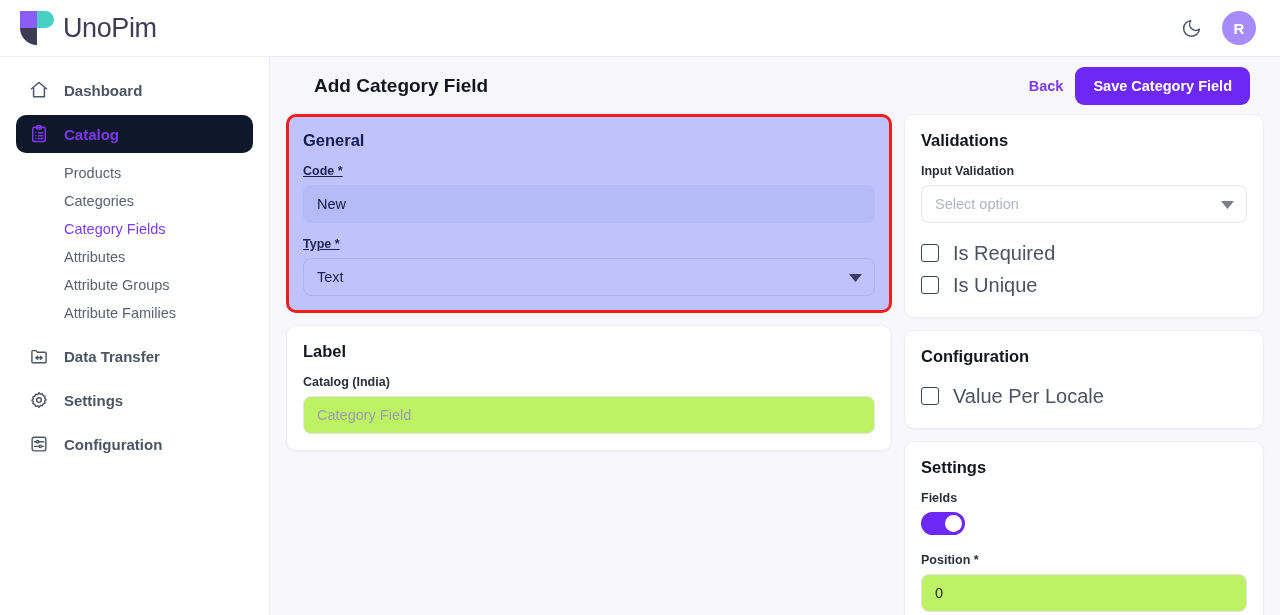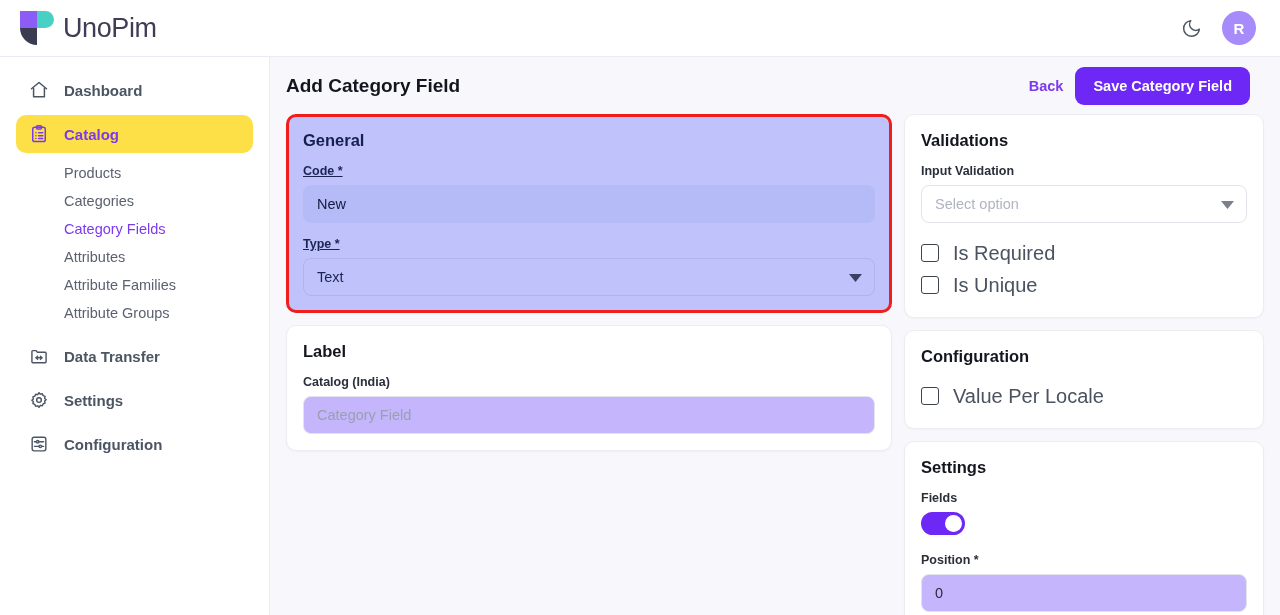--- a/index.html
+++ b/index.html
@@ -49,37 +49,37 @@
     padding: 14px 16px 0 16px;
     overflow: hidden;
   }
   .nav-item {
     display: flex; align-items: center; gap: 14px;
     height: 38px; padding: 0 12px;
     border-radius: 10px; cursor: pointer;
     color: #4b5563; font-size: 15px; font-weight: 600;
     margin-bottom: 6px;
   }
-  .nav-item.active { background: #fde047; color: #7c3aed; }
+  .nav-item.active { background: #0f172a; color: #7c3aed; }
   .nav-item .ico { width: 22px; height: 22px; flex: none; display: flex; align-items: center; justify-content: center; }
   .nav-sub {
     height: 28px; display: flex; align-items: center;
     padding-left: 48px; font-size: 14.5px; color: #5b6170;
     cursor: pointer; margin-bottom: 0;
   }
   .nav-sub.current { color: #7c3aed; }
   .nav-gap { height: 10px; }
 
   
   .main { flex: 1; background: #f8f8fc; overflow: hidden; position: relative; }
   .page-head {
     height: 57px; display: flex; align-items: center;
     padding: 0 30px 0 16px;
   }
-  .page-title { font-size: 19px; font-weight: 700; color: #14161f; }
+  .page-title { font-size: 19px; font-weight: 700; color: #14161f; margin-left: 28px; }
   .head-actions { margin-left: auto; display: flex; align-items: center; gap: 2px; }
   .btn-link {
     color: #7c3aed; font-size: 14.5px; font-weight: 600;
     background: none; border: none; cursor: pointer; padding: 8px 10px;
     font-family: inherit;
   }
   .btn-primary {
     background: #6d28f6; color: #fff; border: none; cursor: pointer;
     font-size: 14.5px; font-weight: 700; padding: 11px 18px;
     border-radius: 9px; font-family: inherit;
@@ -94,21 +94,21 @@
     border-radius: 10px; padding: 16px;
     margin-bottom: 12px;
     box-shadow: 0 1px 2px rgba(16,24,40,.04);
   }
   .card-title { font-size: 16.5px; font-weight: 700; color: #14161f; margin-bottom: 14px; }
   .fld { margin-bottom: 0; }
   .fld + .fld { margin-top: 14px; }
   .fld-label { font-size: 12.5px; font-weight: 600; color: #2b2f3a; margin-bottom: 7px; display: block; }
   .input {
     width: 100%; height: 38px; border: 1px solid #e3e3ec;
-    border-radius: 8px; background: #c4b5fd;
+    border-radius: 8px; background: #bef264;
     padding: 0 13px; font-size: 14.5px; color: #2b2f3a;
     font-family: inherit; outline: none;
   }
   .input::placeholder { color: #9aa0ad; }
   .select-wrap { position: relative; }
   .select-wrap .chev {
     position: absolute; right: 13px; top: 50%; transform: translateY(-50%);
     pointer-events: none;
   }
   .select {
@@ -212,24 +212,24 @@
       <div class="nav-sub">
         <span>Categories</span>
       </div>
       <div class="nav-sub current">
         <span>Category Fields</span>
       </div>
       <div class="nav-sub">
         <span>Attributes</span>
       </div>
       <div class="nav-sub">
+        <span>Attribute Groups</span>
+      </div>
+      <div class="nav-sub">
         <span>Attribute Families</span>
-      </div>
-      <div class="nav-sub">
-        <span>Attribute Groups</span>
       </div>
 
       <div class="nav-gap"></div>
 
       <div class="nav-item">
         <span class="ico">
           <svg width="20" height="20" viewBox="0 0 24 24" fill="none" stroke="#4b5563" stroke-width="1.7" stroke-linecap="round" stroke-linejoin="round">
             <path d="M3.5 19V6.5a1 1 0 0 1 1-1h4l1.6 2h9.4a1 1 0 0 1 1 1V19a1 1 0 0 1-1 1h-15a1 1 0 0 1-1-1z"></path>
             <path d="M8.5 14h7"></path>
               <path d="M10.3 12.2 8.5 14l1.8 1.8"></path>

